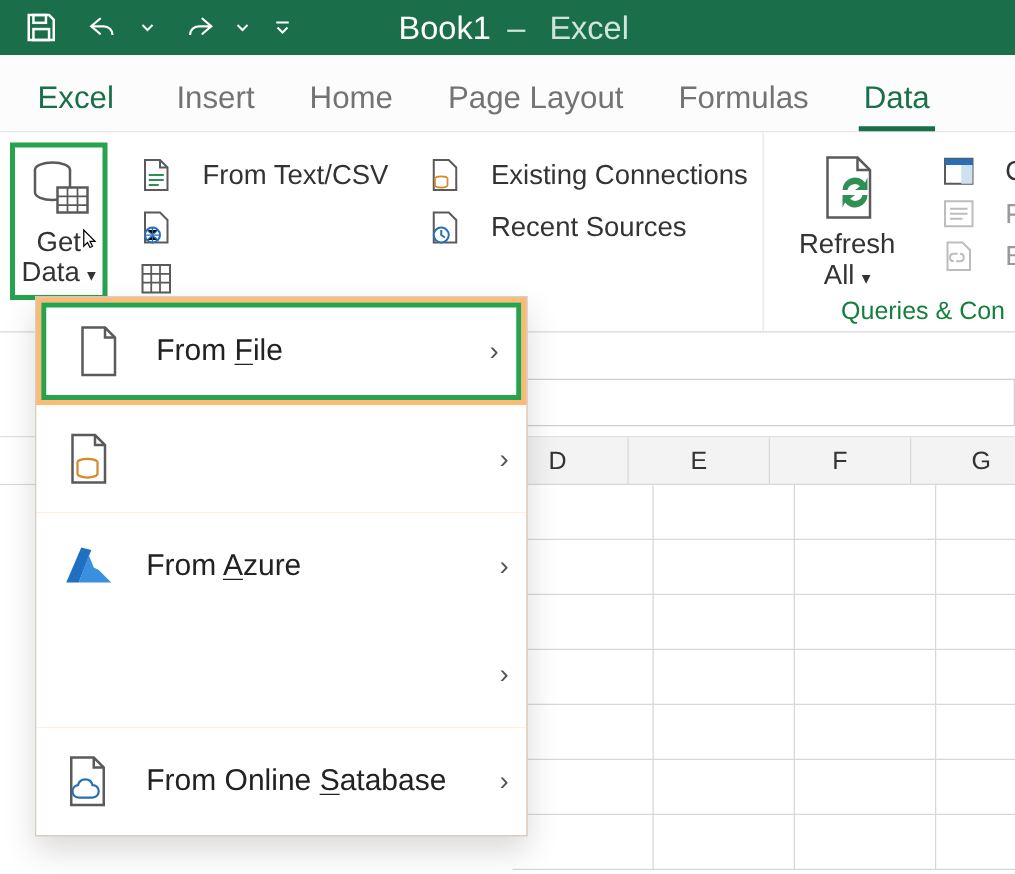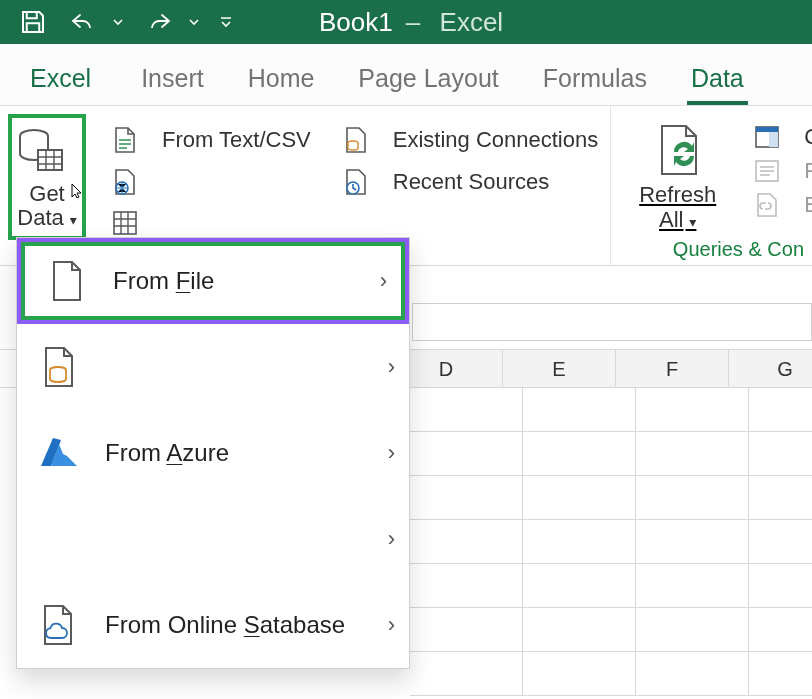--- a/index.html
+++ b/index.html
@@ -54,52 +54,52 @@
     border-bottom: 1px solid #d8d8d8;
     position: relative;
   }
   .ribbon-group { display:flex; flex-direction:column; justify-content:flex-start; padding: 8px 6px; border-right:1px solid #e6e6e6; }
   .ribbon-group.noborder { border-right: none; }
 
   .get-data-btn {
     width: 78px; height: 126px;
     margin-left: 2px;
     border: 4px solid #27a24d;
-    display: flex; flex-direction: column; justify-content: flex-start;
+    display: flex; flex-direction: column; align-items: center; justify-content: flex-start;
     padding-top: 6px;
     cursor: pointer;
     background:#fff;
   }
   .get-data-label { font-size: 22px; color:#333; text-align:center; line-height:1.1; margin-top:4px; position:relative;}
   .get-data-label .drop { font-size: 14px; padding-left:2px; }
 
   .get-data-col { display:flex; flex-direction:column; gap:6px; padding-left:8px; padding-top:8px; }
   .ribbon-cmd { display:flex; align-items:center; gap:24px; font-size:22px; color:#333; padding:4px 6px; cursor:pointer; white-space:nowrap;}
   .ribbon-cmd svg { flex:0 0 auto; }
 
   .refresh-btn {
     display:flex; flex-direction:column; align-items:center; justify-content:flex-start;
-    padding: 8px 14px 0 22px; cursor:pointer;text-decoration:underline;
+    padding: 8px 14px 0 22px; cursor:pointer;
   }
   .refresh-label { font-size:22px; color:#333; text-align:center; line-height:1.15; margin-top:4px;}
   .refresh-label .drop { font-size:14px; padding-left:2px;}
 
   .queries-col { display:flex; flex-direction:column; gap:4px; padding:8px 0 0 10px;}
   .queries-col .ribbon-cmd { padding:2px 2px; }
   .dimmed { color:#9a9a9a; }
   .group-caption {
     position:absolute; bottom:4px; right:8px; font-size:20px; color:#15803d;
   }
 
   
   .menu {
     position: absolute;
-    left: 16px; top: 237px;
+    left: 28px; top: 237px;
     width: 394px;
-    background: #8b5cf6;
+    background: #fdba74;
     border: 1px solid #cfcfcf;
     box-shadow: 0 12px 24px rgba(0,0,0,.15);
     z-index: 10;
   }
   .menu-item {
     height: 86px;
     display:flex; align-items:center;
     padding: 0 16px 0 22px;
     font-size: 24px;
     color:#222;

